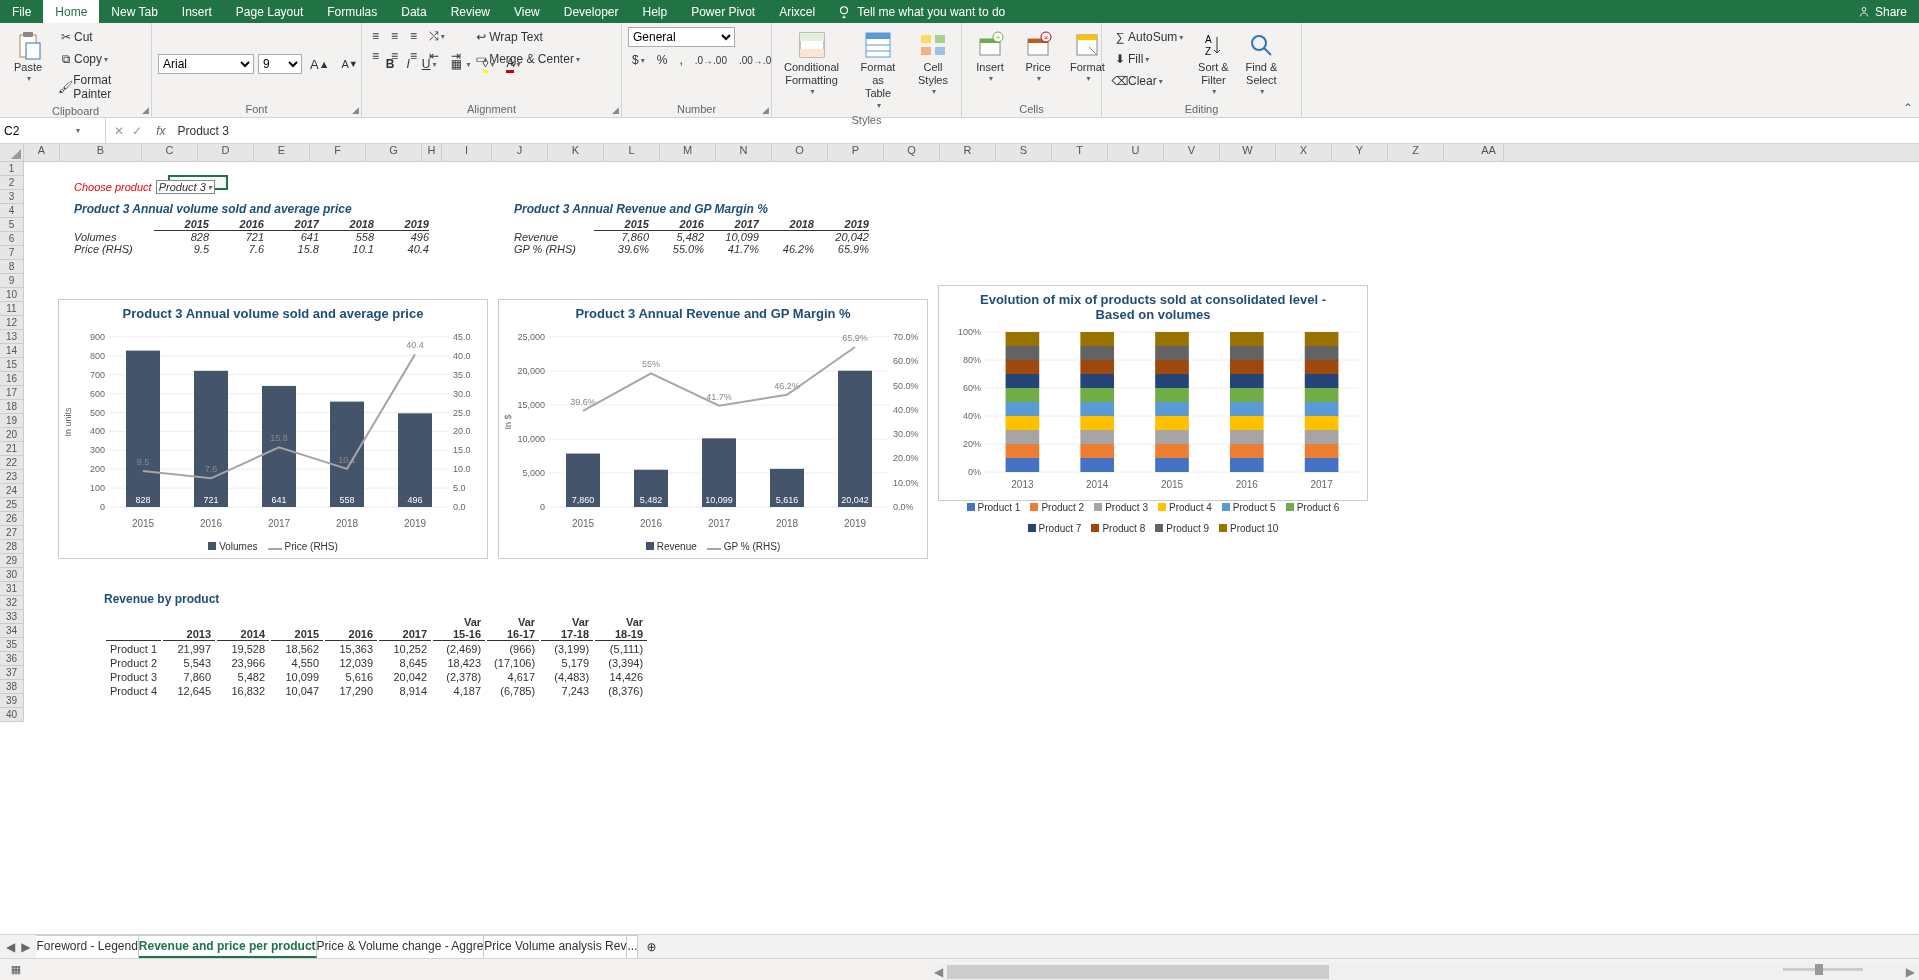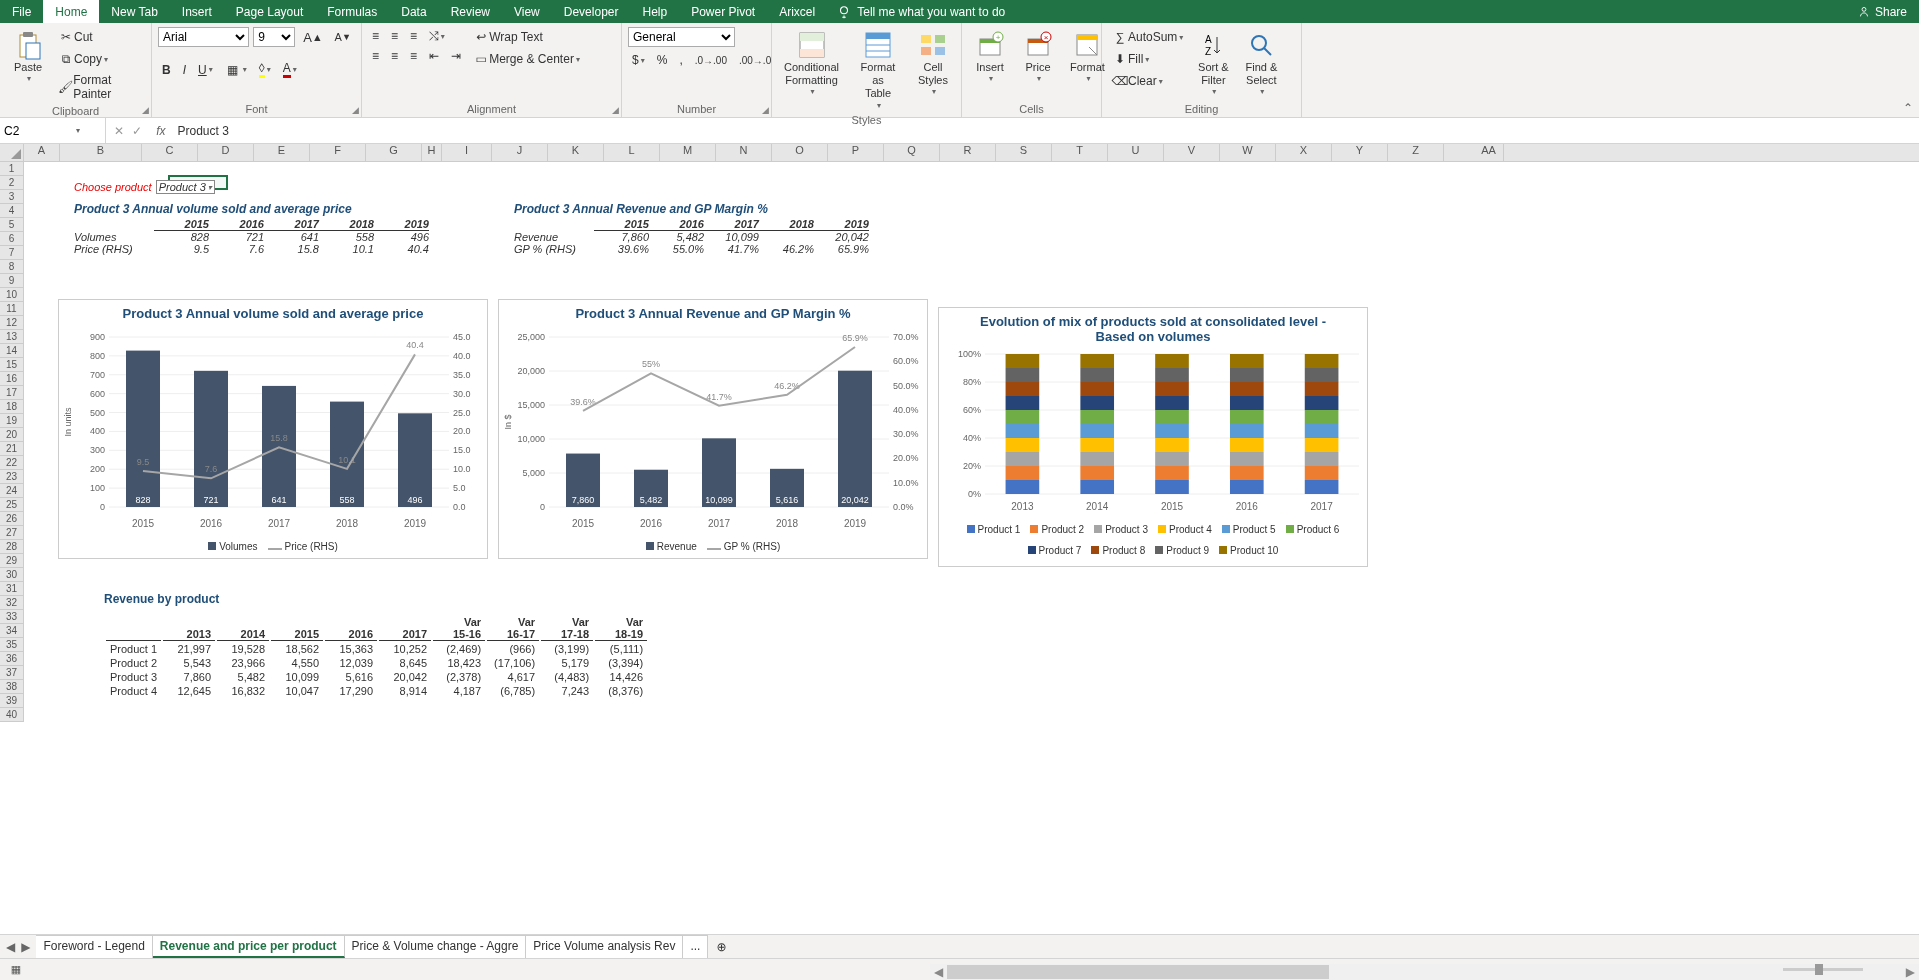--- a/index.html
+++ b/index.html
@@ -43,21 +43,21 @@
 .sect-title { color:#1f4e78; font-weight:bold; font-size:12px; margin:8px 0 2px 0; }
 .data-row { display:flex; font-size:11px; }
 .data-row .lbl { width:80px; }
 .data-row .v { width:55px; text-align:right; }
 .hdr-row .v { font-weight:bold; border-bottom:1px solid #333; }
 .chart-box { border:1px solid #ccc; background:#fff; position:absolute; }
 .chart-title { color:#1f4e78; font-weight:bold; font-size:13px; text-align:center; padding:6px 0; }
 .chart-svg { display:block; }
 .bottom-tabs { height:24px; background:#f3f2f1; border-top:1px solid #d4d4d4; display:flex; align-items:center; }
 .nav-arrows { display:flex; padding:0 6px; gap:6px; color:#666; }
-.sheet-tab { padding:3px 7px; border-right:1px solid #ccc; font-size:12px; cursor:pointer; background:#fff; border-top:1px solid #ccc; }
+.sheet-tab { padding:3px 0; border-right:1px solid #ccc; font-size:12px; cursor:pointer; background:#fff; border-top:1px solid #ccc; }
 .sheet-tab.active { border-bottom:2px solid #217346; color:#217346; font-weight:bold; }
 .status-bar { height:22px; background:#f3f2f1; border-top:1px solid #d4d4d4; display:flex; align-items:center; padding:0 8px; font-size:11px; color:#555; }
 .status-right { margin-left:auto; display:flex; align-items:center; gap:10px; }
 .zoom-slider { width:80px; height:3px; background:#ccc; position:relative; }
 .zoom-slider::after { content:""; position:absolute; left:40%; top:-4px; width:8px; height:11px; background:#999; }
 .scroll-h { position:absolute; bottom:0; left:930px; right:0; height:16px; background:#f0f0f0; display:flex; align-items:center; }
 .scroll-track { flex:1; height:14px; background:#f0f0f0; position:relative; }
 .scroll-thumb { position:absolute; left:0; width:40%; height:100%; background:#cdcdcd; }
 .collapse-ribbon { position:absolute; right:6px; bottom:2px; color:#666; cursor:pointer; }
 .selected-cell { position:absolute; border:2px solid #217346; background:rgba(33,115,70,0.05); pointer-events:none; }
@@ -131,21 +131,21 @@
             <span class="ico">🖌</span>
             <span>Format Painter</span>
           </div>
       </div>
     </div>
     <div class="ribbon-group-label">Clipboard</div>
     <span class="dlg-launcher">◢</span>
   </div>
 
   <div class="ribbon-group" style="width:210px">
-    <div class="rg-body" style="flex-direction:column;gap:12px">
+    <div class="rg-body" style="flex-direction:row;gap:20px">
       <div class="rg-row">
         <select class="rib" style="width:96px"><option>Arial</option></select>
         <select class="rib" style="width:44px"><option>9</option></select>
         <span class="btn" style="font-size:13px">A<sup>▲</sup></span>
         <span class="btn" style="font-size:11px">A<sup>▼</sup></span>
       </div>
       <div class="rg-row">
         <span class="btn">
             <b>B</b>
           </span>
@@ -607,21 +607,21 @@
         <text x="356" y="13.957142857142856" font-size="9" fill="#888" text-anchor="middle">65.9%</text>
         <path d="M84 83.82857142857142 L152 46.428571428571445 L220 78.72857142857143 L288 67.8 L356 19.957142857142856" fill="none" stroke="#a6a6a6" stroke-width="2"></path>
         <text x="12" y="95" font-size="9" fill="#666" transform="rotate(-90 12 95)" text-anchor="middle">In $</text>
       </svg>
     <div class="legend">
         <span><span class="sw" style="background:#44546a"></span><span>Revenue</span></span>
         <span><span class="sw" style="background:none;border-top:2px solid #a6a6a6;width:14px;height:0"></span><span>GP % (RHS)</span></span>
       </div>
   </div>
 
-  <div class="chart-box" style="left:938px;top:163px;width:430px;height:260px">
+  <div class="chart-box" style="left:938px;top:141px;width:430px;height:216px">
     <div class="chart-title" style="padding:6px 20px">Evolution of mix of products sold at consolidated level - Based on volumes</div>
     <svg class="chart-svg" id="chart3" width="430" height="170">
         <line x1="46" y1="144" x2="420" y2="144" stroke="#eee"></line>
         <text x="42" y="147" font-size="9" text-anchor="end" fill="#666">0%</text>
         <line x1="46" y1="116" x2="420" y2="116" stroke="#eee"></line>
         <text x="42" y="119" font-size="9" text-anchor="end" fill="#666">20%</text>
         <line x1="46" y1="88" x2="420" y2="88" stroke="#eee"></line>
         <text x="42" y="91" font-size="9" text-anchor="end" fill="#666">40%</text>
         <line x1="46" y1="60" x2="420" y2="60" stroke="#eee"></line>
         <text x="42" y="63" font-size="9" text-anchor="end" fill="#666">60%</text>

